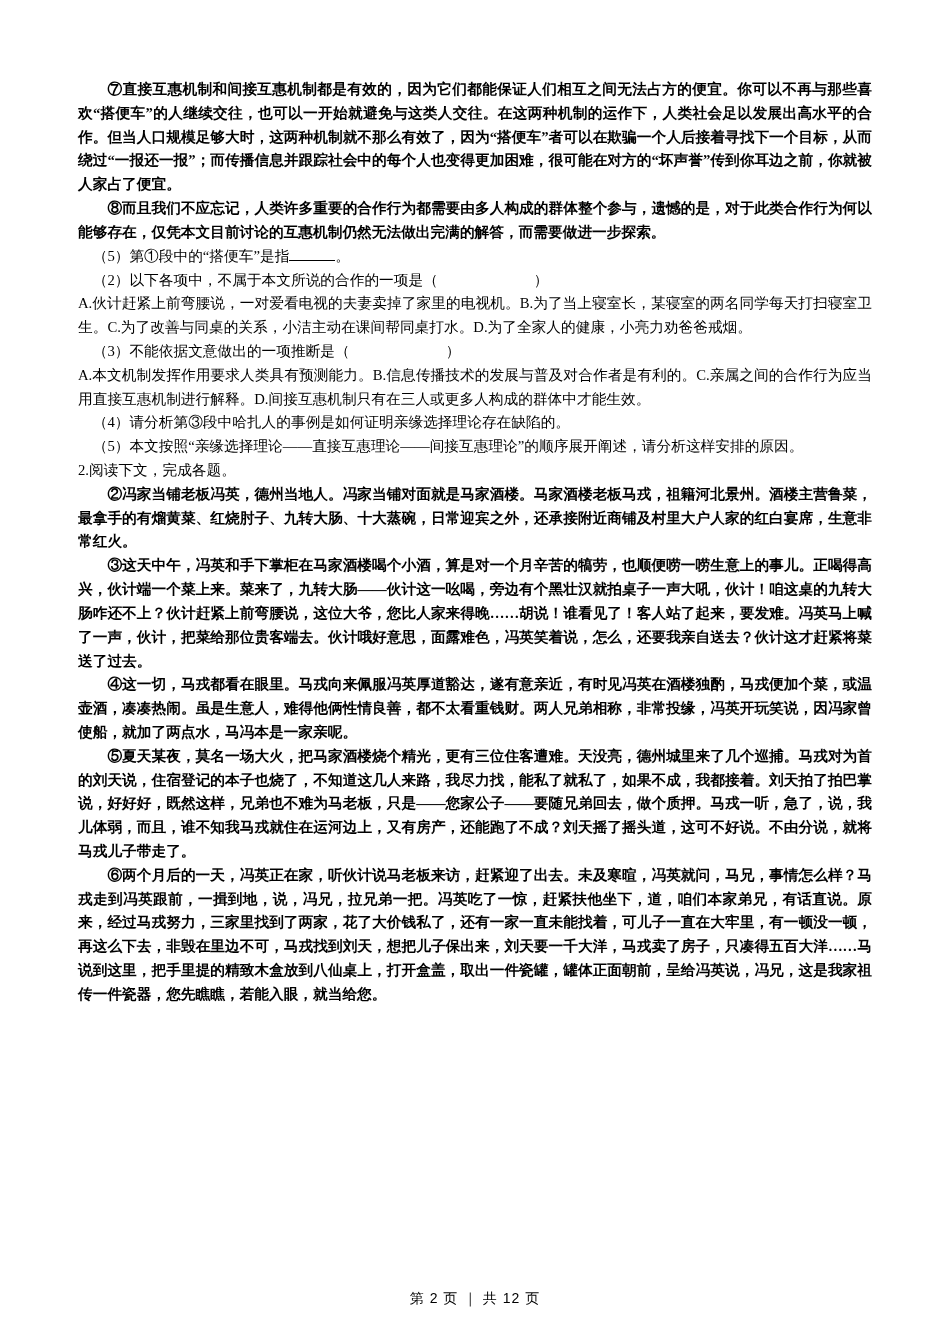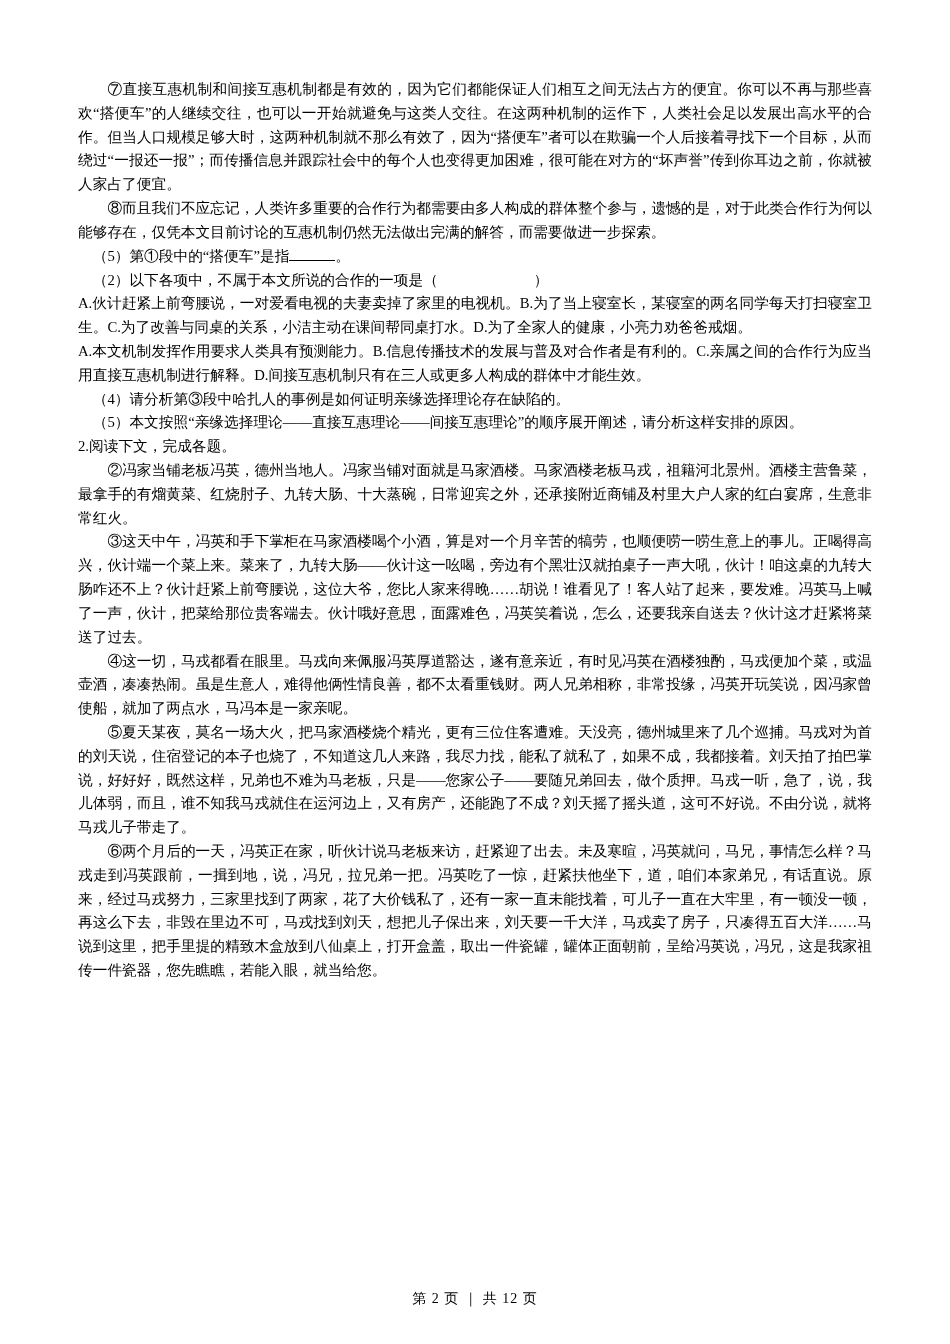--- a/index.html
+++ b/index.html
@@ -24,20 +24,21 @@
     font-size: 14.7px;
     line-height: 1.62;
     text-align: justify;
     text-justify: inter-ideograph;
   }
   p {
     margin: 0;
   }
   .indent2 {
     text-indent: 2em;
+    font-weight: bold;
   }
   .indent1 {
     text-indent: 1em;
   }
   .noindent {
     text-indent: 0;
   }
   .center {
     text-align: center;
     text-indent: 0;
@@ -53,40 +54,41 @@
     display: inline-block;
     width: 96px;
   }
   .footer {
     position: absolute;
     left: 0;
     right: 0;
     bottom: 36px;
     text-align: center;
     font-size: 14px;
-    font-family: Liberation Serif, serif;
+    font-family: Liberation Sans, sans-serif;
     letter-spacing: 1px;
   }
 </style>
 </head>
 <body>
 
 <div class="page">
   <div class="doc">
 
     <p class="indent2">⑦直接互惠机制和间接互惠机制都是有效的，因为它们都能保证人们相互之间无法占方的便宜。你可以不再与那些喜欢“搭便车”的人继续交往，也可以一开始就避免与这类人交往。在这两种机制的运作下，人类社会足以发展出高水平的合作。但当人口规模足够大时，这两种机制就不那么有效了，因为“搭便车”者可以在欺骗一个人后接着寻找下一个目标，从而绕过“一报还一报”；而传播信息并跟踪社会中的每个人也变得更加困难，很可能在对方的“坏声誉”传到你耳边之前，你就被人家占了便宜。</p>
 
     <p class="indent2">⑧而且我们不应忘记，人类许多重要的合作行为都需要由多人构成的群体整个参与，遗憾的是，对于此类合作行为何以能够存在，仅凭本文目前讨论的互惠机制仍然无法做出完满的解答，而需要做进一步探索。</p>
 
     <p class="indent1"><span>（5）第①段中的“搭便车”是指</span><span class="blank"></span><span>。</span></p>
 
     <p class="indent1"><span>（2）以下各项中，不属于本文所说的合作的一项是（</span><span class="paren-gap"></span><span>）</span></p>
 
     <p class="noindent">A.伙计赶紧上前弯腰说，一对爱看电视的夫妻卖掉了家里的电视机。B.为了当上寝室长，某寝室的两名同学每天打扫寝室卫生。C.为了改善与同桌的关系，小洁主动在课间帮同桌打水。D.为了全家人的健康，小亮力劝爸爸戒烟。</p>
 
+    <p class="indent1"><span>（3）不能依据文意做出的一项推断是（</span><span class="paren-gap"></span><span>）</span></p>
 
     <p class="noindent">A.本文机制发挥作用要求人类具有预测能力。B.信息传播技术的发展与普及对合作者是有利的。C.亲属之间的合作行为应当用直接互惠机制进行解释。D.间接互惠机制只有在三人或更多人构成的群体中才能生效。</p>
 
     <p class="indent1">（4）请分析第③段中哈扎人的事例是如何证明亲缘选择理论存在缺陷的。</p>
 
     <p class="indent1">（5）本文按照“亲缘选择理论——直接互惠理论——间接互惠理论”的顺序展开阐述，请分析这样安排的原因。</p>
 
     <p class="noindent">2.阅读下文，完成各题。</p>
 
 

